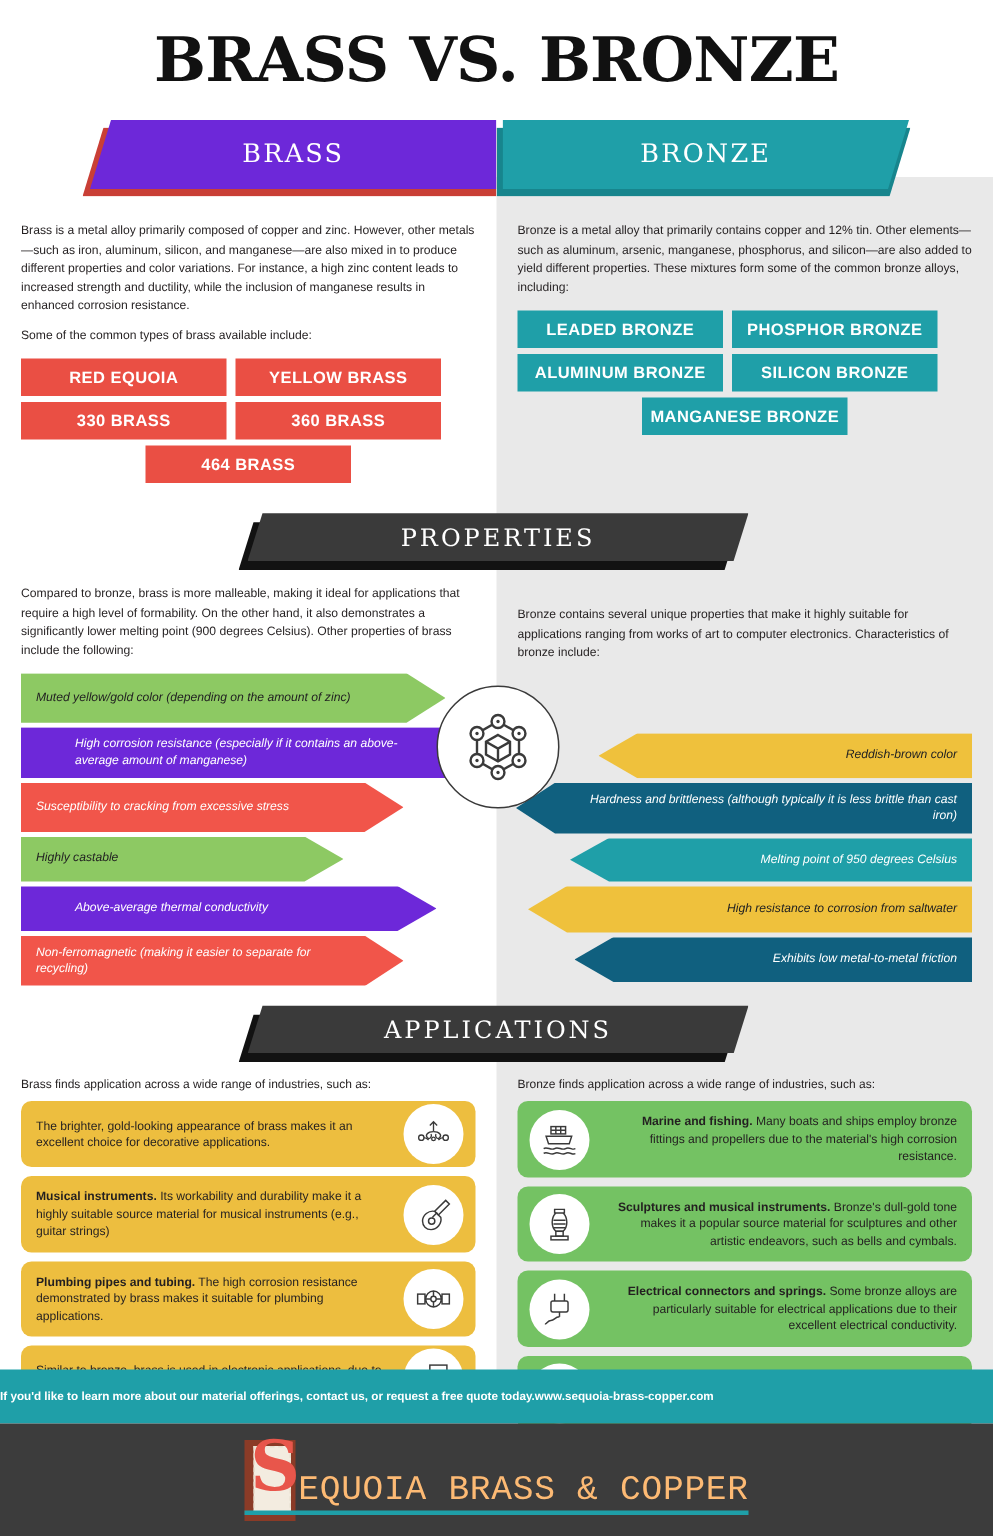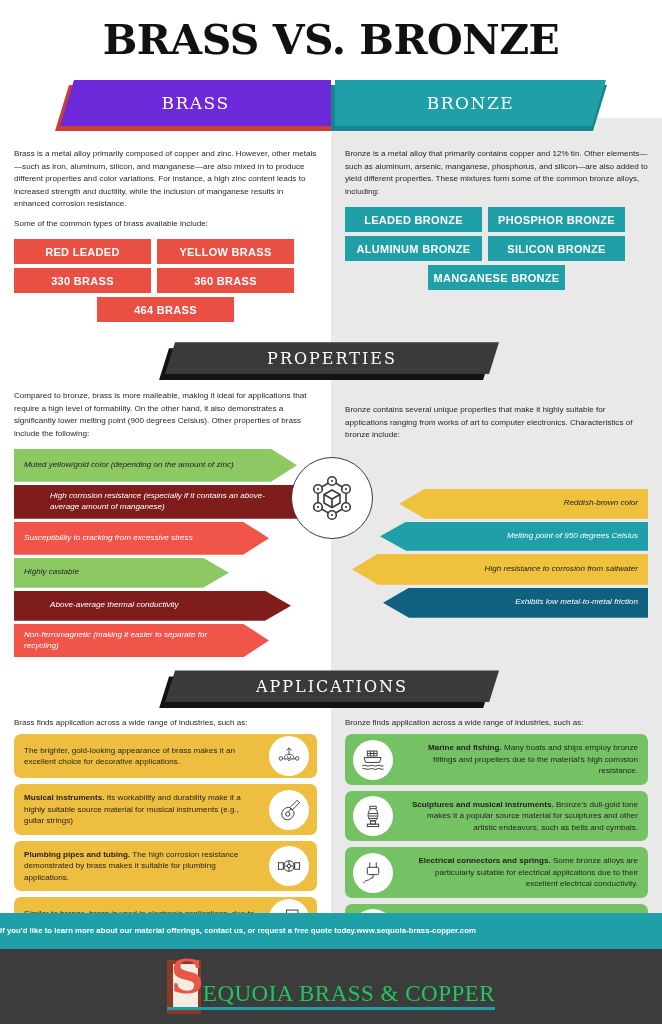--- a/index.html
+++ b/index.html
@@ -104,21 +104,21 @@
     display: flex; align-items: center;
     margin-bottom: 3px;
     padding: 6px 10px;
   }
   
   .arrow-r { clip-path: polygon(0 0, calc(100% - 26px) 0, 100% 50%, calc(100% - 26px) 100%, 0 100%); padding-right: 32px; }
   
   .arrow-l { clip-path: polygon(26px 0, 100% 0, 100% 100%, 26px 100%, 0 50%); padding-left: 34px; text-align: right; justify-content: flex-end; }
 
   .c-green  { background: #8dc963; color: #222; }
-  .c-purple { background: #7f1d1d; padding-left: 36px; }
+  .c-purple { background: #6d28d9; padding-left: 36px; }
   .c-red    { background: #f1554a; }
   .c-yellow { background: #efc13c; color: #222; }
   .c-teal   { background: #1f9fa8; }
   .c-blue   { background: #10607f; }
 
   
   .hex-icon {
     position: absolute; left: 291px; top: 8px; width: 82px; height: 82px;
     border: 1.6px solid #3a3a3a; border-radius: 50%;
     background: #fff; z-index: 6;
@@ -164,21 +164,21 @@
   .logo-mark-inner {
     position: absolute; left: 6px; top: 4px; right: 3px; bottom: 4px;
     border: 1px dashed #e8e0cf; background: #f3ece0;
   }
   .logo-s {
     position: absolute; left: 4px; top: -6px;
     font-family: "DejaVu Serif", serif; font-weight: bold;
     font-size: 46px; color: #e8564b; line-height: 1;
   }
   .logo-text {
-    font-family: Liberation Serif, serif; color: #22c55e;
+    font-family: Liberation Mono, monospace; color: #fdba74;
     font-size: 23px; letter-spacing: .5px; line-height: 1;
     padding-bottom: 9px;
   }
   .logo-underline {
     position: absolute; left: 0px; bottom: 4px; width: 100%; height: 3px; background: #1f9fa8;
   }
 </style>
 </head>
 <body>
 
@@ -193,21 +193,21 @@
       <div class="banner banner-brass">BRASS</div>
       <div class="banner-bronze-shadow"></div>
       <div class="banner banner-bronze">BRONZE</div>
     </div>
 
     <div class="cols">
       <div class="col col-left">
         <div class="para">Brass is a metal alloy primarily composed of copper and zinc. However, other metals—such as iron, aluminum, silicon, and manganese—are also mixed in to produce different properties and color variations. For instance, a high zinc content leads to increased strength and ductility, while the inclusion of manganese results in enhanced corrosion resistance.</div>
         <div class="para small-gap">Some of the common types of brass available include:</div>
         <div class="chip-row">
-          <div class="chip chip-brass">RED LEADED</div>
+          <div class="chip chip-brass">RED EQUOIA</div>
           <div class="chip chip-brass">YELLOW BRASS</div>
         </div>
         <div class="chip-row">
           <div class="chip chip-brass">330 BRASS</div>
           <div class="chip chip-brass">360 BRASS</div>
         </div>
         <div class="chip-row center">
           <div class="chip chip-brass">464 BRASS</div>
         </div>
       </div>
@@ -269,20 +269,21 @@
           <div class="arrow arrow-r c-green" style="width:283px;min-height:33px">Muted yellow/gold color (depending on the amount of zinc)</div>
           <div class="arrow arrow-r c-purple" style="width:310px;min-height:33px">High corrosion resistance (especially if it contains an above-average amount of manganese)</div>
           <div class="arrow arrow-r c-red" style="width:255px;min-height:33px">Susceptibility to cracking from excessive stress</div>
           <div class="arrow arrow-r c-green" style="width:215px;min-height:30px">Highly castable</div>
           <div class="arrow arrow-r c-purple" style="width:277px;min-height:30px">Above-average thermal conductivity</div>
           <div class="arrow arrow-r c-red" style="width:255px;min-height:33px">Non-ferromagnetic (making it easier to separate for recycling)</div>
         </div>
 
         <div style="width:331px; padding-right:14px; padding-top:40px; display:flex; flex-direction:column; align-items:flex-end;">
           <div class="arrow arrow-l c-yellow" style="width:249px;min-height:30px">Reddish-brown color</div>
+          <div class="arrow arrow-l c-blue" style="width:304px;min-height:33px">Hardness and brittleness (although typically it is less brittle than cast iron)</div>
           <div class="arrow arrow-l c-teal" style="width:268px;min-height:29px">Melting point of 950 degrees Celsius</div>
           <div class="arrow arrow-l c-yellow" style="width:296px;min-height:31px">High resistance to corrosion from saltwater</div>
           <div class="arrow arrow-l c-blue" style="width:265px;min-height:30px">Exhibits low metal-to-metal friction</div>
         </div>
       </div>
     </div>
 
     <div class="section-head-wrap" style="margin-top:8px">
       <div class="section-head-shadow"></div>
       <div class="section-head">APPLICATIONS</div>

